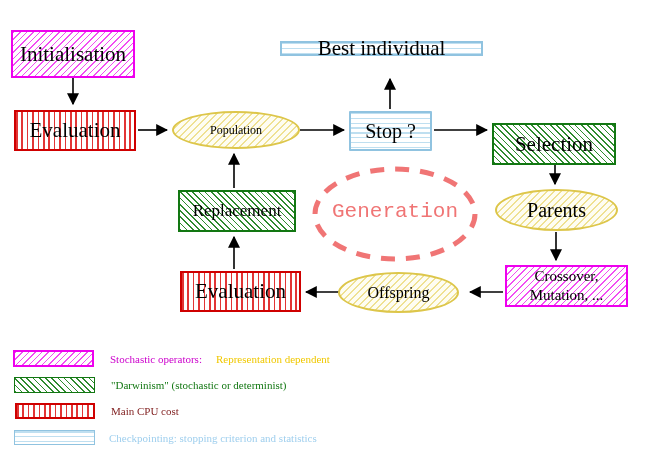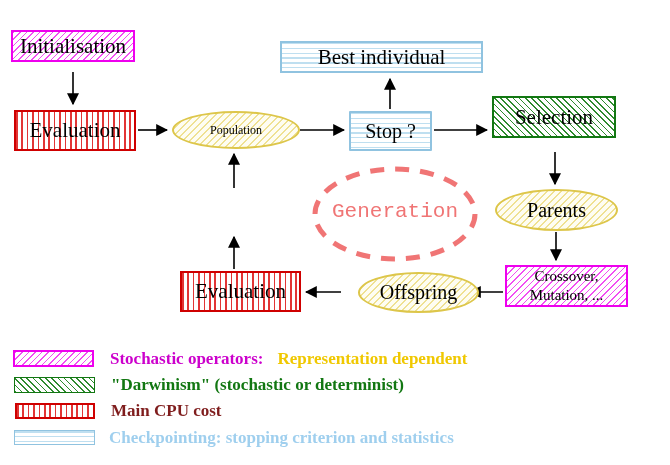--- a/index.html
+++ b/index.html
@@ -37,21 +37,21 @@
   }
   .small-text { font-size:15px; line-height:1.25; }
   .mid-text { font-size:17px; }
   .gen-label {
     position:absolute; left:315px; top:200px; width:160px; text-align:center;
     color:#f07575; font-size:21px;font-family:Liberation Mono, monospace;
   }
   
   .swatch { position:absolute; box-sizing:border-box; }
   .legend-text {
-    position:absolute; font-size:17px; font-weight:bold; white-space:nowrap;
+    position:absolute; font-size:11px; font-weight:normal; white-space:nowrap;
     line-height:20px;
   }
   .t-magenta { color:#cc00cc; }
   .t-gold { color:#f0c800; margin-left:14px; }
   .t-green { color:#127712; }
   .t-red { color:#7f1d1d; }
   .t-blue { color:#9fcfee; }
 </style>
 </head>
 <body>
@@ -73,43 +73,44 @@
       <line x1="434" y1="130" x2="487" y2="130" marker-end="url(#ah)"></line>
       <line x1="555" y1="152" x2="555" y2="184" marker-end="url(#ah)"></line>
       <line x1="556" y1="232" x2="556" y2="260" marker-end="url(#ah)"></line>
       <line x1="503" y1="292" x2="470" y2="292" marker-end="url(#ah)"></line>
       <line x1="341" y1="292" x2="306" y2="292" marker-end="url(#ah)"></line>
       <line x1="234" y1="269" x2="234" y2="237" marker-end="url(#ah)"></line>
       <line x1="234" y1="188" x2="234" y2="154" marker-end="url(#ah)"></line>
     </g>
   </svg>
 
-  <div class="node hatch-magenta" style="left:11px; top:30px; width:124px; height:32px;text-align:center;">Initialisation</div>
+  <div class="node hatch-magenta" style="left:11px; top:30px; width:124px; height:48px;text-align:center;">Initialisation</div>
 
   <div class="node hatch-red" style="left:14px; top:110px; width:122px; height:41px;">Evaluation</div>
 
   <div class="node ellipse-yellow" style="left:172px; top:111px; width:128px; height:38px; font-size:12px;">Population</div>
 
   <div class="node hatch-cyan" style="left:349px; top:111px; width:83px; height:40px; border-radius:1px; font-size:20px;">Stop ?</div>
 
-  <div class="node hatch-cyan" style="left:280px; top:41px; width:203px; height:32px;">Best individual</div>
+  <div class="node hatch-cyan" style="left:280px; top:41px; width:203px; height:15px;">Best individual</div>
 
-  <div class="node hatch-green" style="left:492px; top:96px; width:124px; height:42px;">Selection</div>
+  <div class="node hatch-green" style="left:492px; top:123px; width:124px; height:42px;">Selection</div>
 
   <div class="node ellipse-yellow" style="left:495px; top:189px; width:123px; height:42px; font-size:20px;">Parents</div>
 
   <div class="node hatch-magenta small-text" style="left:505px; top:265px; width:123px; height:42px; flex-direction:column;">
     <span>Crossover,</span>
     <span>Mutation, ...</span>
   </div>
 
-  <div class="node ellipse-yellow" style="left:358px; top:272px; width:121px; height:41px; font-size:20px;">Offspring</div>
+  <div class="node ellipse-yellow" style="left:338px; top:272px; width:121px; height:41px; font-size:16px;">Offspring</div>
 
   <div class="node hatch-red" style="left:180px; top:271px; width:121px; height:41px;">Evaluation</div>
 
+  <div class="node hatch-green mid-text" style="left:178px; top:190px; width:118px; height:42px;">Replacement</div>
 
   <div class="gen-label">Generation</div>
 
   <div class="swatch hatch-magenta" style="left:13px; top:350px; width:81px; height:17px;"></div>
   <div class="legend-text" style="left:110px; top:349px;">
     <span class="t-magenta">Stochastic operators:</span><span class="t-gold">Representation dependent</span>
   </div>
 
   <div class="swatch hatch-green" style="left:14px; top:377px; width:81px; height:16px; border-width:1px;"></div>
   <div class="legend-text t-green" style="left:111px; top:375px;">"Darwinism" (stochastic or determinist)</div>

